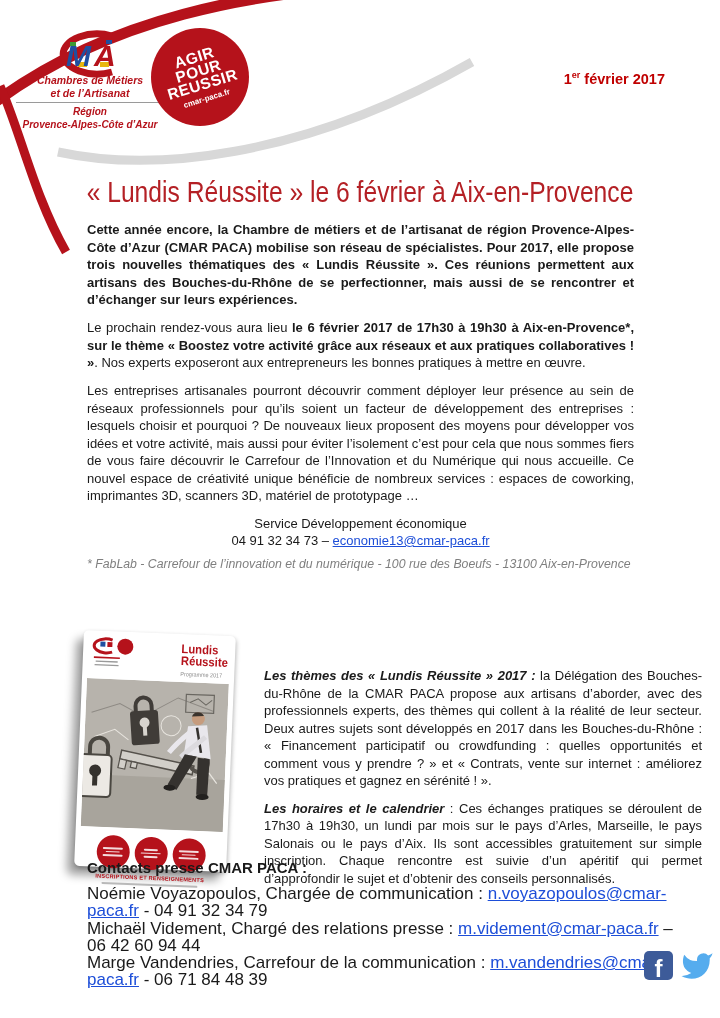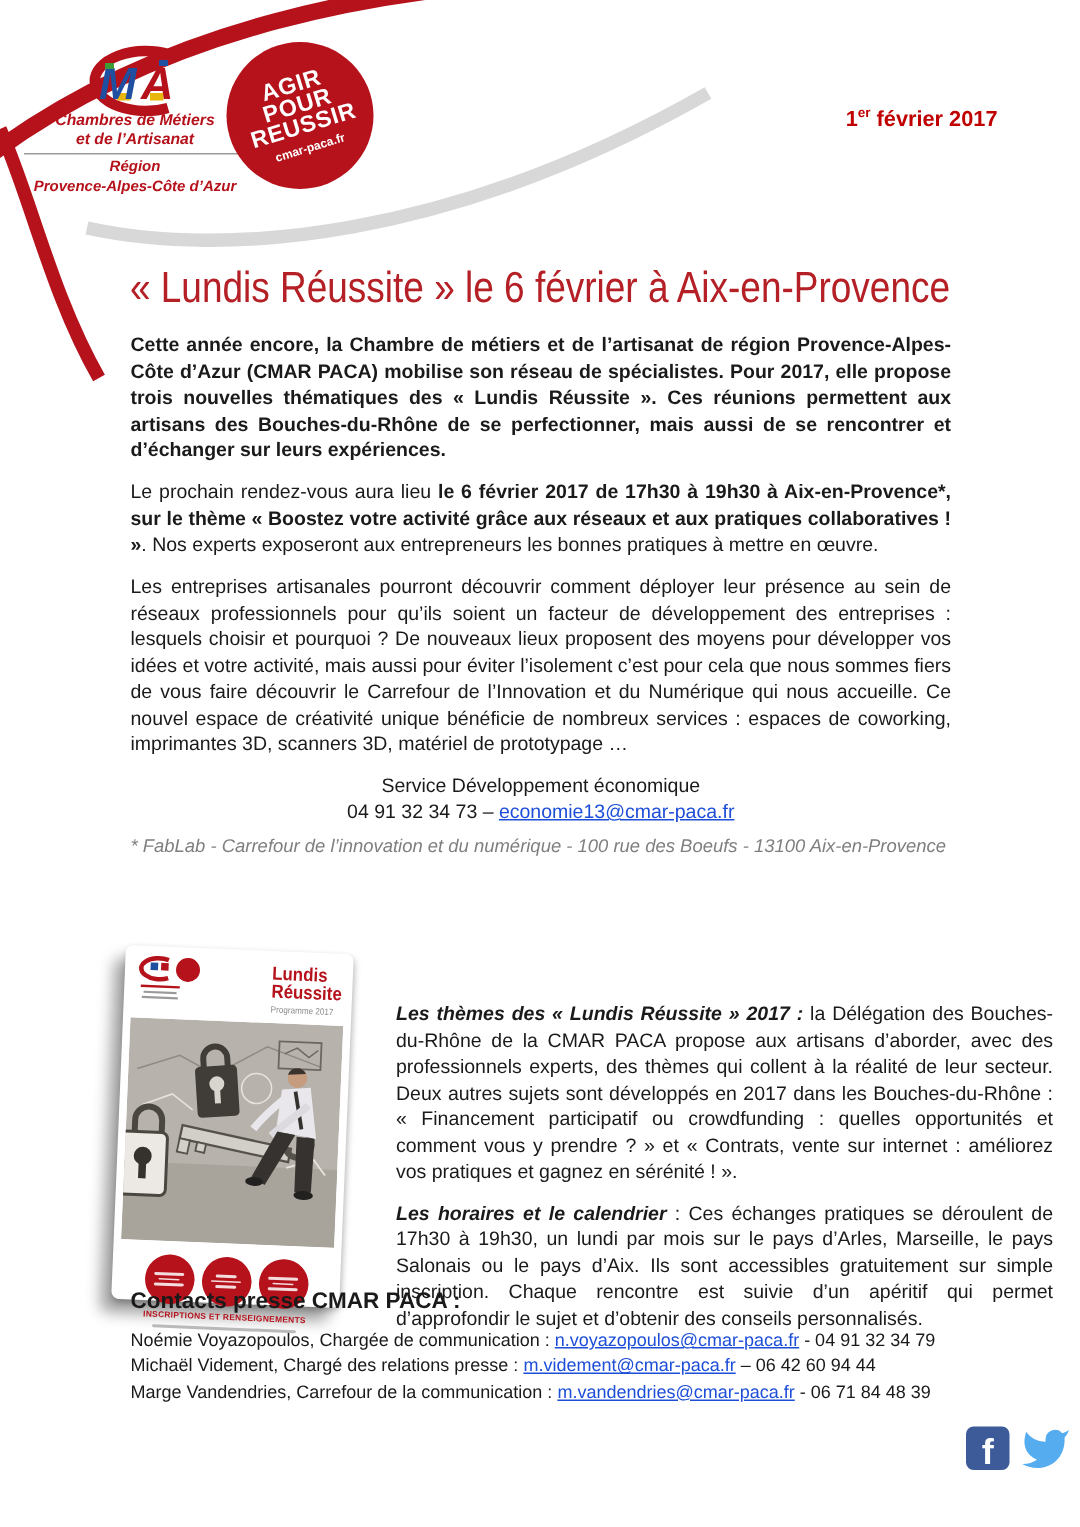--- a/index.html
+++ b/index.html
@@ -62,21 +62,21 @@
   
   .themes-col{position:absolute;left:264px;top:635px;width:438px;font-size:13px;line-height:17.5px;
               text-align:justify;margin-top:32px;}
   .themes-col p{margin:0 0 10px 0;}
   .bi{font-weight:bold;font-style:italic;}
   .more-line{font-weight:bold;text-align:left;margin-top:13px !important;}
 
   
   .contacts{position:absolute;left:87px;top:859px;width:600px;}
   .contacts-head{font-size:15px;font-weight:bold;margin:0 0 9px 0;}
-  .contact-row{font-size:12px;line-height:17.3px;}
+  .contact-row{font-size:17px;line-height:17.3px;}
 
   
   .social{position:absolute;left:644px;top:949px;display:flex;align-items:flex-start;gap:5px;}
   .fb{width:29px;height:29px;border-radius:5px;background:#3d5b99;color:#fff;
       display:flex;align-items:flex-end;justify-content:center;font-weight:bold;font-size:24px;
       line-height:22px;overflow:hidden;margin-top:2px;}
 </style>
 </head>
 <body>
 

